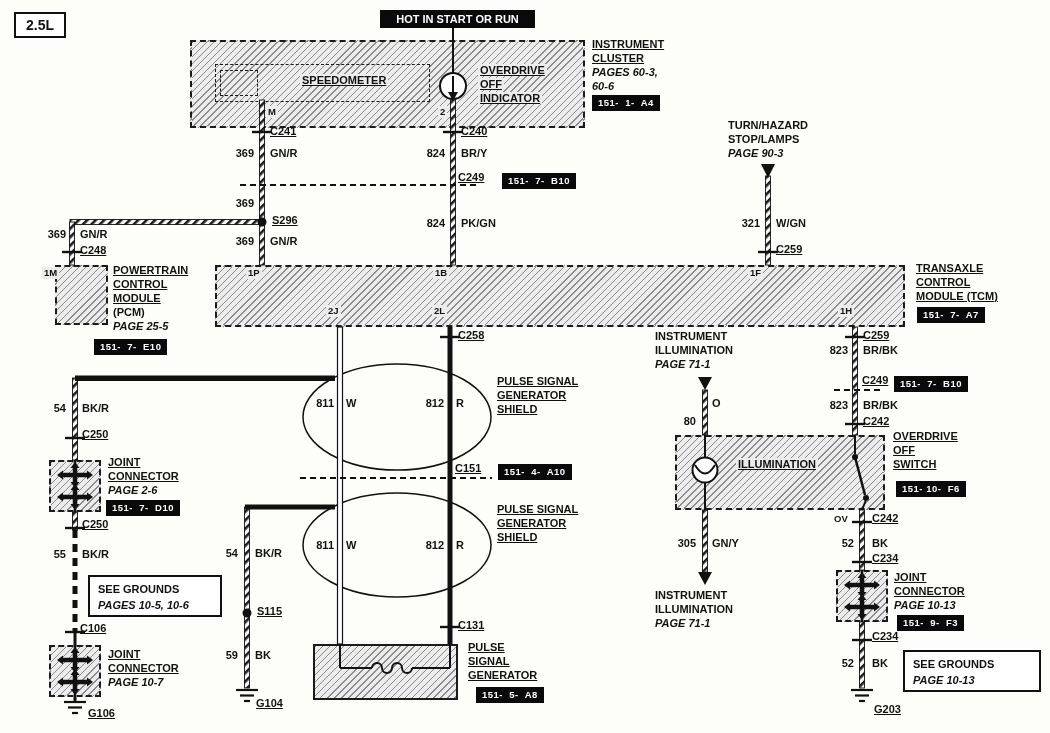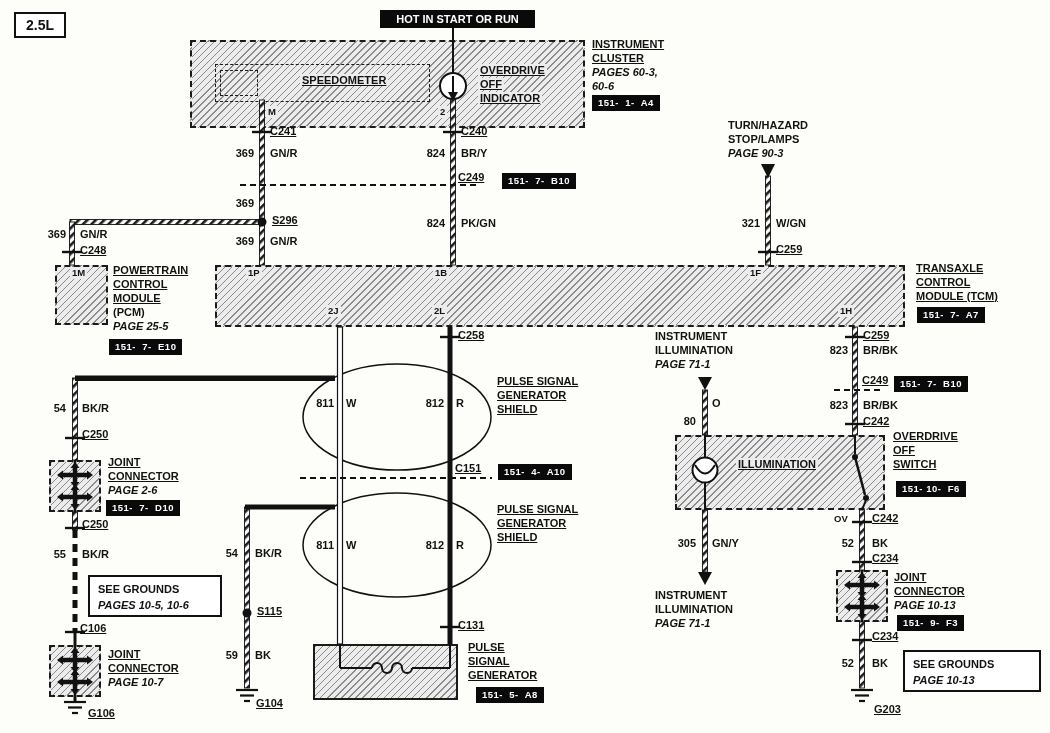--- a/index.html
+++ b/index.html
@@ -224,27 +224,27 @@
   <div class="lbl num" style="left:405px;top:217px">824</div>
   <div class="lbl" style="left:461px;top:217px">PK/GN</div>
 
   <div class="lbl" style="left:728px;top:119px">TURN/HAZARD</div>
   <div class="lbl" style="left:728px;top:133px">STOP/LAMPS</div>
   <div class="lbl it" style="left:728px;top:147px">PAGE 90-3</div>
   <div class="lbl num" style="left:720px;top:217px">321</div>
   <div class="lbl" style="left:776px;top:217px">W/GN</div>
   <div class="lbl u" style="left:776px;top:243px">C259</div>
 
-  <div class="lbl pin kb" style="left:70px;top:267px">1M</div>
+  <div class="lbl pin kb" style="left:42px;top:267px">1M</div>
   <div class="lbl u" style="left:113px;top:264px">POWERTRAIN</div>
   <div class="lbl u" style="left:113px;top:278px">CONTROL</div>
   <div class="lbl u" style="left:113px;top:292px">MODULE</div>
   <div class="lbl" style="left:113px;top:306px">(PCM)</div>
   <div class="lbl it" style="left:113px;top:320px">PAGE 25-5</div>
-  <div class="lbl grid" style="left:109px;top:339px">151-  7-  E10</div>
+  <div class="lbl grid" style="left:94px;top:339px">151-  7-  E10</div>
 
   <div class="lbl pin kb" style="left:246px;top:267px">1P</div>
   <div class="lbl pin kb" style="left:433px;top:267px">1B</div>
   <div class="lbl pin kb" style="left:748px;top:267px">1F</div>
   <div class="lbl pin kb" style="left:326px;top:305px">2J</div>
   <div class="lbl pin kb" style="left:432px;top:305px">2L</div>
   <div class="lbl pin kb" style="left:838px;top:305px">1H</div>
   <div class="lbl u" style="left:916px;top:262px">TRANSAXLE</div>
   <div class="lbl u" style="left:916px;top:276px">CONTROL</div>
   <div class="lbl u" style="left:916px;top:290px">MODULE (TCM)</div>

